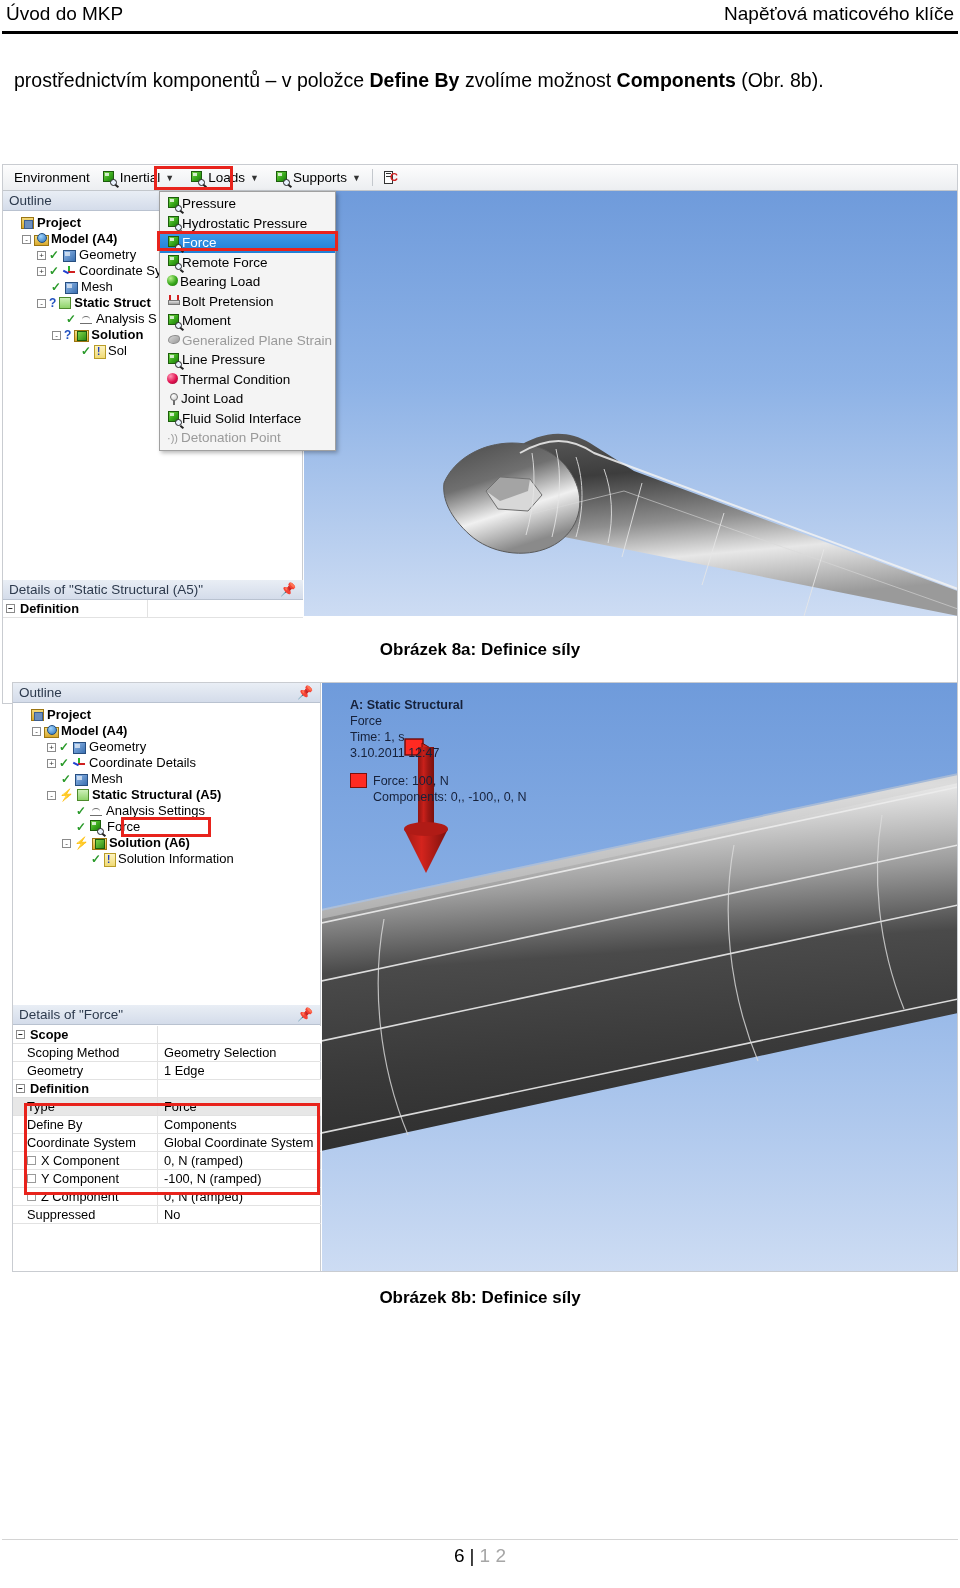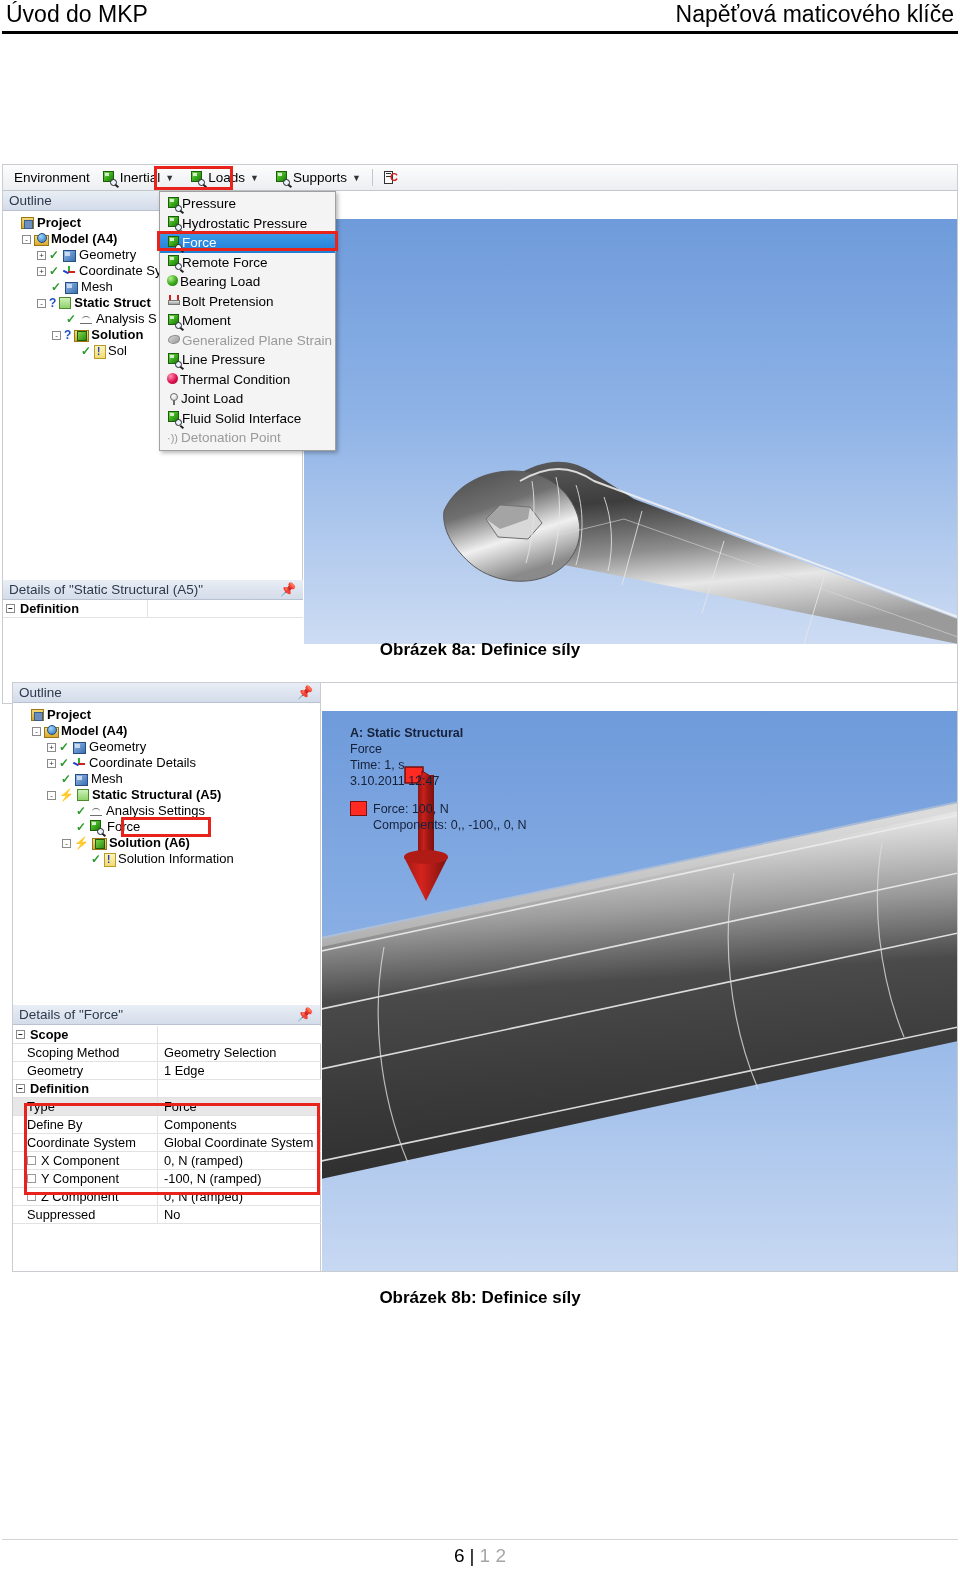--- a/index.html
+++ b/index.html
@@ -13,21 +13,21 @@
     overflow:hidden;
   }
 
   
   .doc-header{
     position:absolute; left:0; top:0; width:960px; height:38px;
     display:flex; align-items:flex-start; justify-content:space-between;
     padding:2px 6px 0 6px;
   }
   .doc-header .h-left, .doc-header .h-right{
-    font-size:23px; line-height:24px; white-space:nowrap;
+    font-size:19px; line-height:24px; white-space:nowrap;
   }
   .header-rule{
     position:absolute; left:2px; top:31px; width:956px; height:0;
     border-top:3px solid #000;
   }
 
   
   .body-text{
     position:absolute; left:14px; top:62px; width:934px;
     font-size:19.5px; line-height:37px;
@@ -124,21 +124,21 @@
     padding:2px 0; font-size:13.5px;
   }
   .menu-item{ display:flex; align-items:center; gap:0; padding:2px 16px 2px 7px;
     white-space:nowrap; height:19.5px;}
   .menu-item.sel{ background:linear-gradient(#3d9ae8,#1f7fd6); color:#fff;}
   .menu-item.dis{ color:#9a9a9a; }
 
   .hl-red{ position:absolute; border:3px solid #e8231c; pointer-events:none; }
 
   
-  .viewport{ position:absolute; background:linear-gradient(#6f9bdb 0%, #8db2e6 45%, #cddcf3 100%);margin-top:28px;}
+  .viewport{ position:absolute; background:linear-gradient(#6f9bdb 0%, #8db2e6 45%, #cddcf3 100%);}
 
   .vp-legend{ position:absolute; font-size:12.5px; color:#16213a; line-height:16px; white-space:nowrap;}
   .vp-legend .l1{ font-weight:bold; }
   .legend-swatch{ width:17px;height:15px;background:#ff2a22;border:1px solid #7d0f0b;display:inline-block;vertical-align:-3px;margin-right:6px;}
 
   
   .details{ position:absolute; font-size:12.8px; }
   .drow{ display:flex; height:18px; border-bottom:1px solid #e2e2e2; align-items:center;}
   .drow.hdr{ font-weight:bold; background:#ffffff; }
   .dcell-l{ width:145px; padding-left:14px; border-right:1px solid #e2e2e2; height:100%; display:flex; align-items:center; gap:5px;}
@@ -158,20 +158,21 @@
 </head>
 <body>
 
 <div class="doc-header">
   <div class="h-left">Úvod do MKP</div>
   <div class="h-right">Napěťová maticového klíče</div>
 </div>
 <div class="header-rule"></div>
 
 <div class="body-text">
+  <p><span>prostřednictvím komponentů – v položce </span><b>Define By</b><span> zvolíme možnost </span><b>Components</b><span> (Obr. 8b).</span></p>
 </div>
 
 <div class="shot" id="shotA" style="left:2px; top:164px; width:956px; height:540px; border:1px solid #c9ccd1;">
 
   <div class="ans-toolbar">
     <div class="tb-item">
       <span>Environment</span>
     </div>
     <div class="tb-item">
       <span class="ico">

